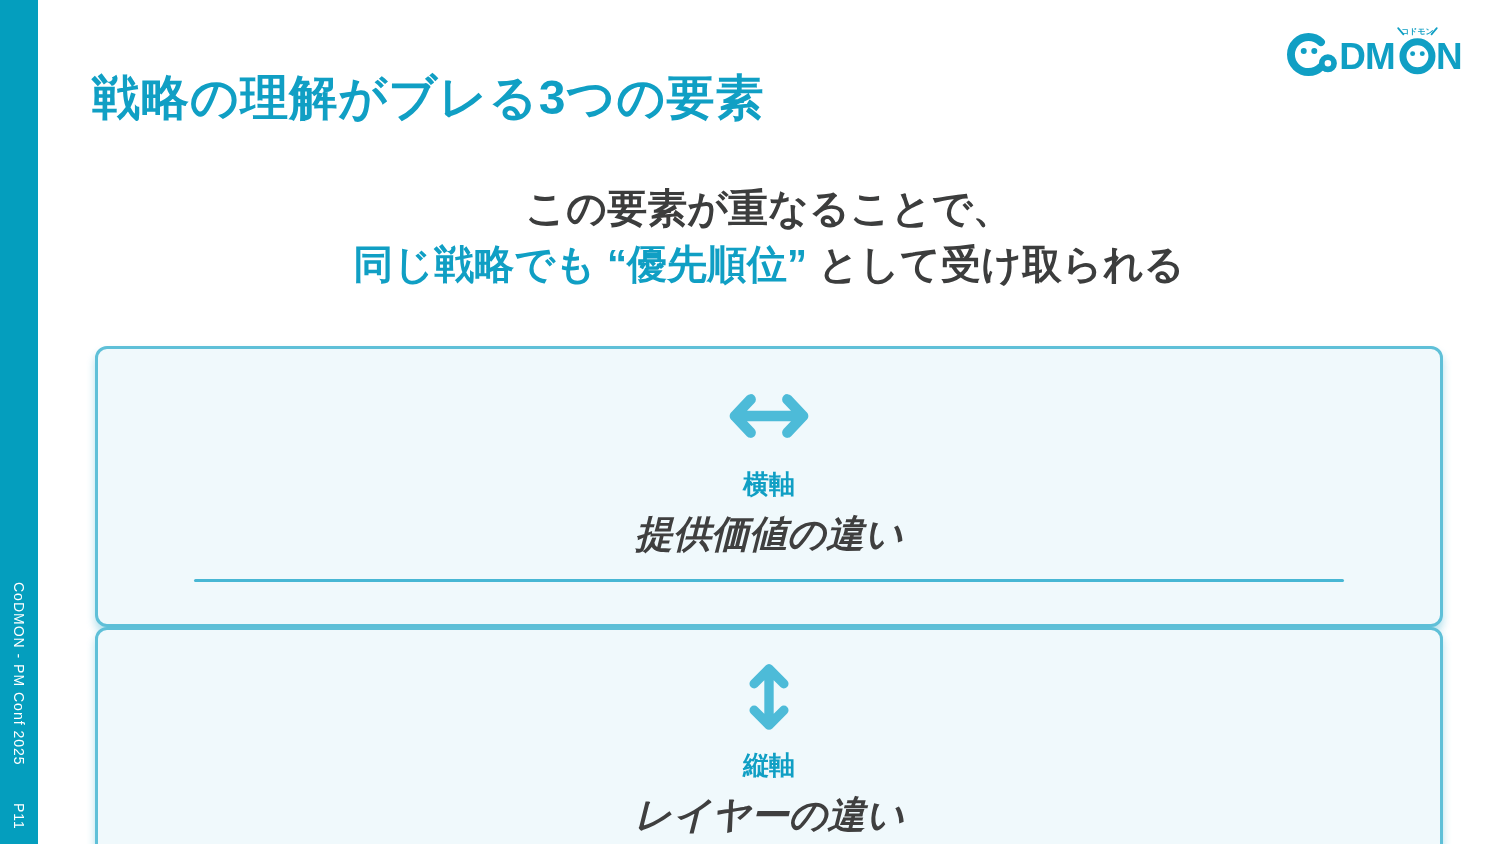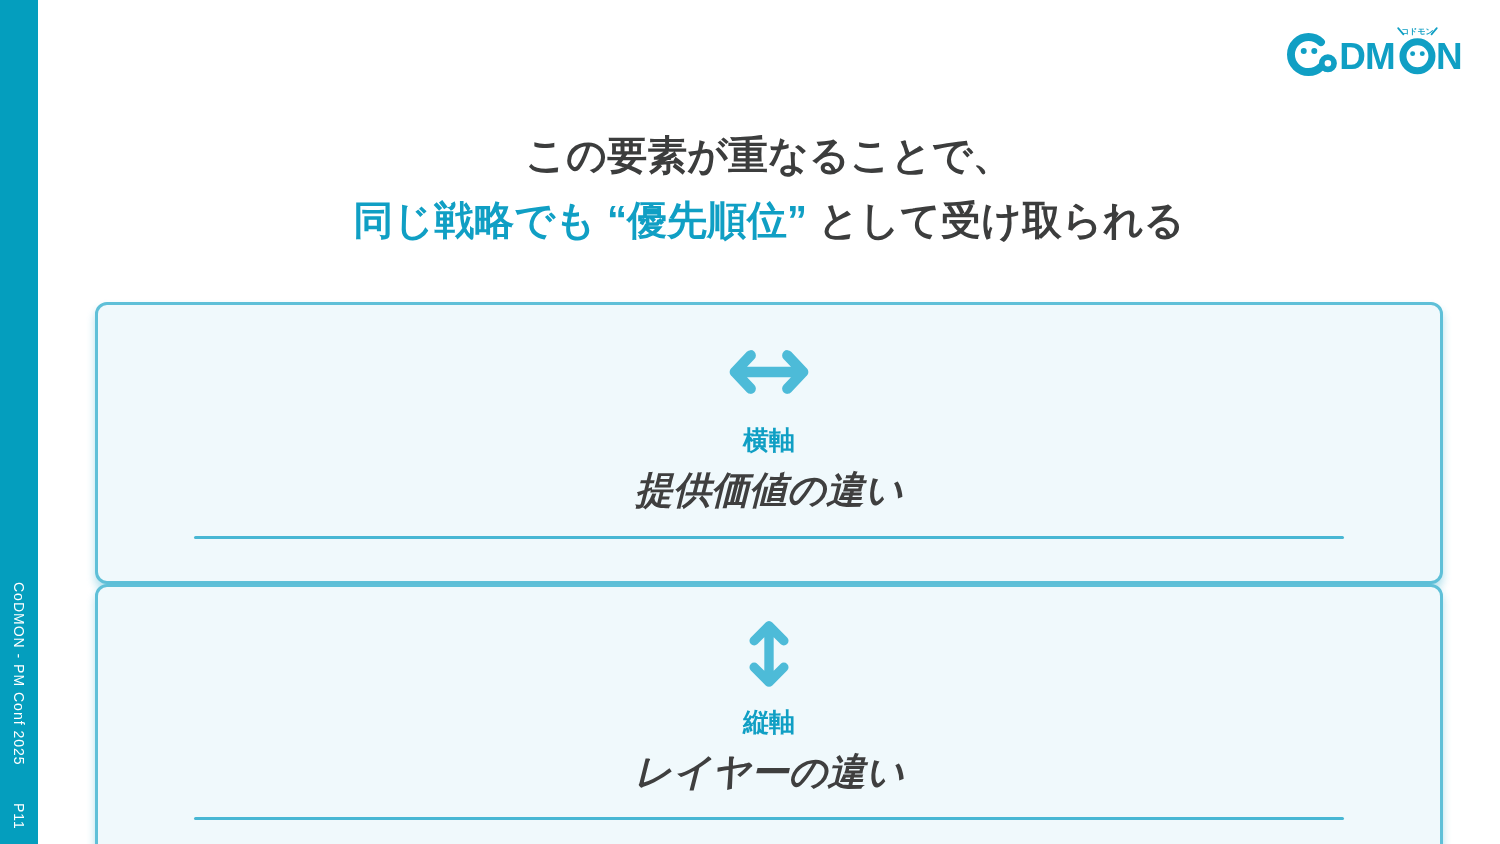--- a/index.html
+++ b/index.html
@@ -44,21 +44,21 @@
   .logo svg{display:block;width:100%;height:100%;}
   .logo .teal-stroke{stroke:var(--accent);fill:none;}
   .logo .teal-fill{fill:var(--accent);}
   .logo text{fill:var(--accent);font-weight:bold;font-family:"Liberation Sans","DejaVu Sans",sans-serif;}
 
   
   .lead{
     margin-top:55px;text-align:center;
     font-size:40px;font-weight:800;color:var(--lead-dark);line-height:1.4;
   }
-  .lead p{margin:9px;}
+  .lead p{margin:0;}
   .hl{color:var(--accent);}
 
   
   .cards{display:flex;margin:54px 57px 0 57px;flex-direction:column;}
   .card{
     flex:1;height:455px;
     background:var(--card-bg);
     border:3px solid var(--card-border);
     border-radius:12px;
     box-shadow:0 6px 9px rgba(23,160,198,0.33);
@@ -80,20 +80,21 @@
 <aside class="sidebar">
   <div class="sidebar-text">
     <span>CoDMON - PM Conf 2025</span>
     <span>P11</span>
   </div>
 </aside>
 
 <main class="content">
 
   <header class="header">
+    <h1 class="slide-title">戦略の理解がブレる3つの要素</h1>
 
     <div class="logo">
       <svg viewBox="0 0 205 60">
 
         <path class="teal-stroke" d="M42.1 19.9 A20 20 0 1 0 42.1 48.1" stroke-width="9" stroke-linecap="round"></path>
         <circle class="teal-fill" cx="22.5" cy="30" r="3.4"></circle>
         <circle class="teal-fill" cx="34.5" cy="30" r="3.4"></circle>
 
         <circle class="teal-stroke" cx="50" cy="44" r="7" stroke-width="6.5"></circle>
 

